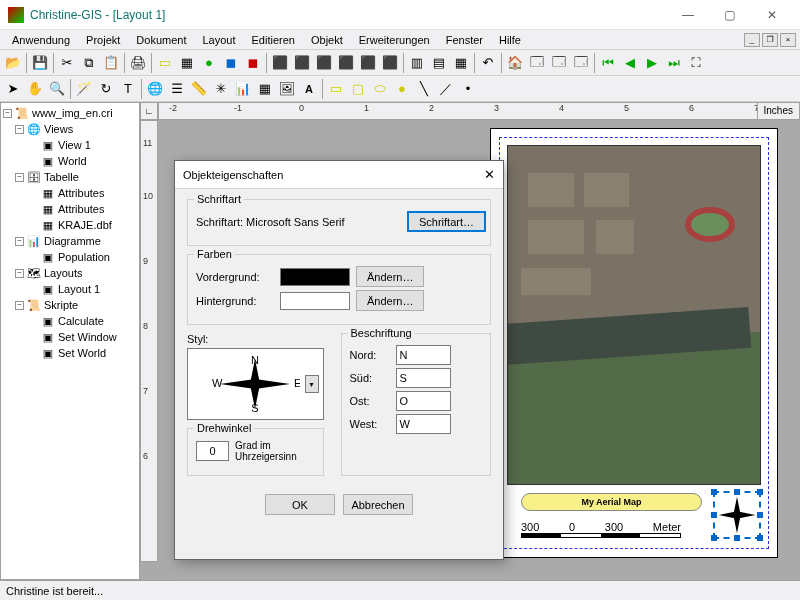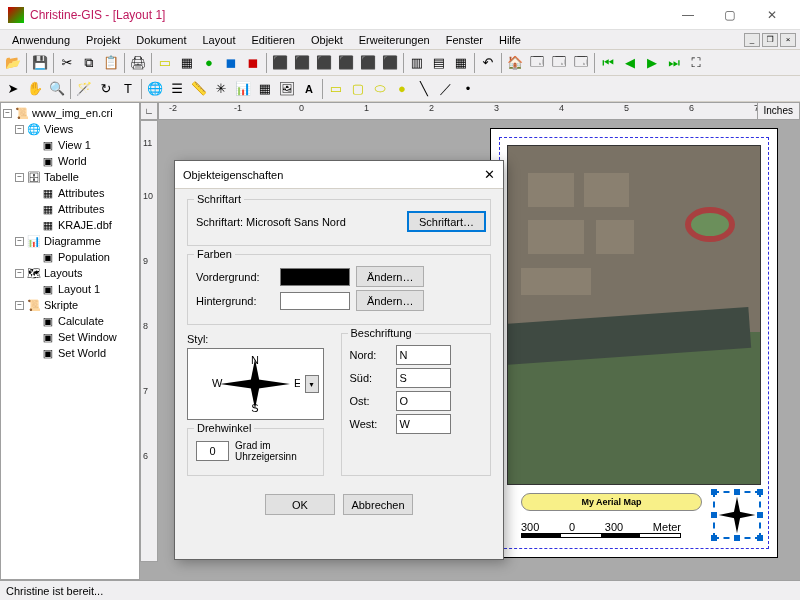--- a/index.html
+++ b/index.html
@@ -1,19 +1,19 @@
 <!DOCTYPE html>
 <html><head>
 <meta charset="utf-8">
 <style>
   *{box-sizing:border-box;margin:0;padding:0;font-family:'Segoe UI',Tahoma,sans-serif;font-size:11px;}
   body{width:800px;height:600px;background:#fff;overflow:hidden;position:relative;}
   .titlebar{height:30px;background:#fff;display:flex;align-items:center;padding:0 8px;border-bottom:1px solid #e0e0e0;}
   .titlebar .appicon{width:16px;height:16px;background:linear-gradient(135deg,#c00,#0c0);margin-right:6px;}
-  .titlebar .title{color:#be185d;font-size:12px;}
+  .titlebar .title{color:#0f766e;font-size:12px;}
   .winctrls{margin-left:auto;display:flex;gap:2px;}
   .winctrls div{width:40px;height:24px;display:flex;align-items:center;justify-content:center;color:#555;font-size:12px;}
   .menubar{height:20px;background:#f0eff1;display:flex;align-items:center;padding:0 4px;border-bottom:1px solid #d4d0c8;}
   .menubar span{padding:2px 8px;color:#000;}
   .mdictrls{margin-left:auto;display:flex;gap:2px;}
   .mdictrls div{width:16px;height:14px;border:1px solid #a0a0a0;background:#e8e8e8;font-size:8px;display:flex;align-items:center;justify-content:center;}
   .toolbar{height:26px;background:#f0eff1;border-bottom:1px solid #d4d0c8;display:flex;align-items:center;padding:0 2px;}
   .tbtn{width:22px;height:22px;border:1px solid transparent;display:flex;align-items:center;justify-content:center;font-size:13px;}
   .tsep{width:1px;height:20px;background:#a0a0a0;margin:0 2px;}
   .tbar2{height:26px;background:#f0eff1;border-bottom:1px solid #d4d0c8;display:flex;align-items:center;padding:0 2px;}
@@ -308,21 +308,21 @@
 
 <div class="dialog">
   <div class="dtitle">
     <span>Objekteigenschaften</span>
     <span class="x">✕</span>
   </div>
   <div class="dbody">
     <div class="group">
       <span class="gl">Schriftart</span>
       <div class="row">
-        <span style="flex:1">Schriftart: Microsoft Sans Nord</span>
+        <span style="flex:1">Schriftart: Microsoft Sans Serif</span>
         <span class="btn primary">Schriftart…</span>
       </div>
     </div>
     <div class="group">
       <span class="gl">Farben</span>
       <div class="row">
         <span style="width:78px">Vordergrund:</span>
         <div class="swatch" style="background:#000"></div>
         <span class="btn">Ändern…</span>
       </div>

